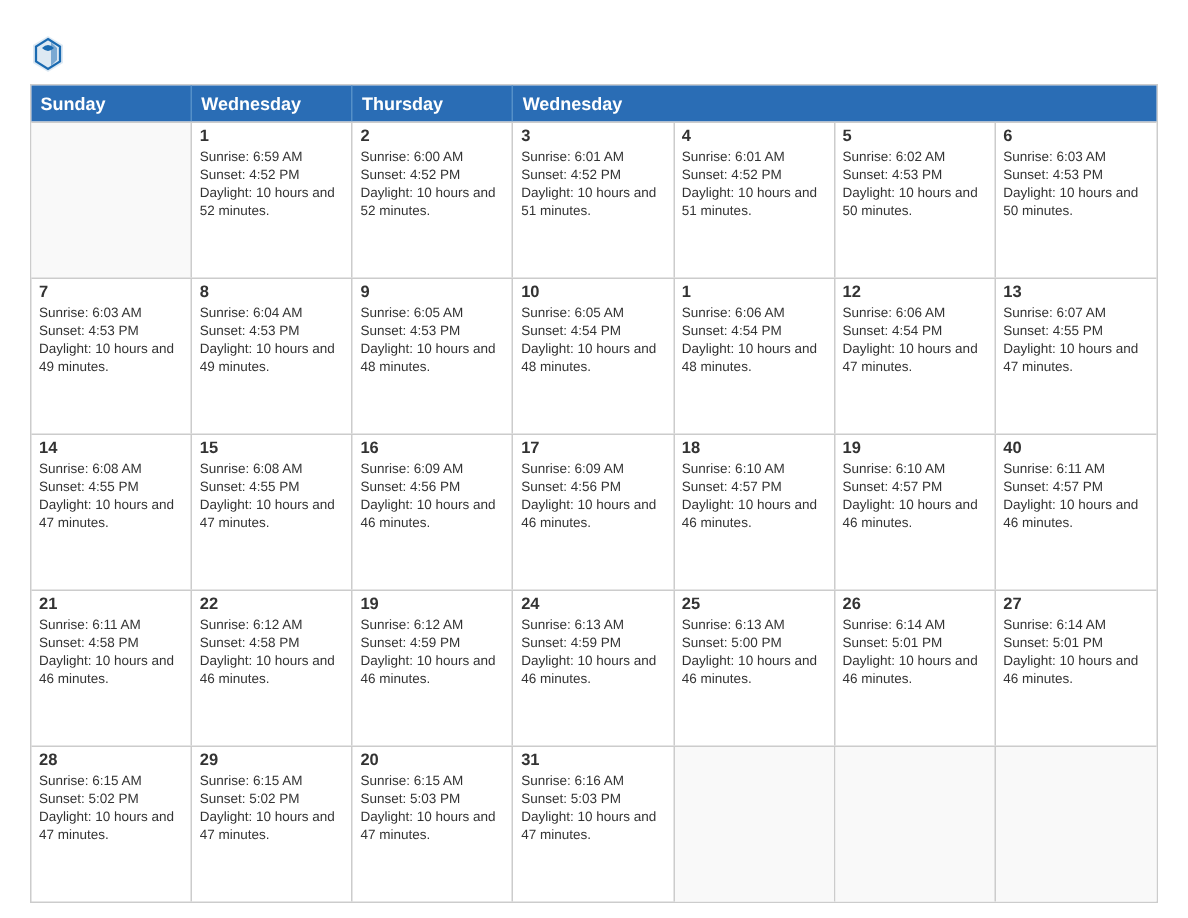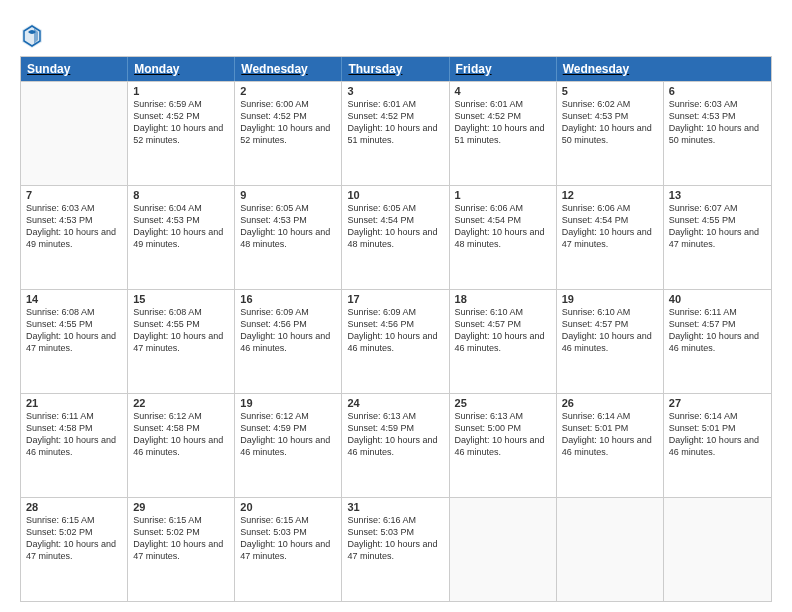--- a/index.html
+++ b/index.html
@@ -65,21 +65,20 @@
     .calendar {
       flex: 1;
       display: flex;
       flex-direction: column;
       border: 1px solid #ccc;
     }
     .cal-header-row {
       display: grid;
       grid-template-columns: repeat(7, 1fr);
       background: #2a6db5;
-      text-decoration: underline;
     }
     .cal-header-cell {
       color: #fff;
       font-size: 12px;
       font-weight: bold;
       padding: 5px 6px;
       text-align: left;
       border-right: 1px solid #5590c8;
     }
     .cal-header-cell:last-child { border-right: none; }
@@ -138,24 +137,22 @@
     </div>
     <div class="title-block">
       <div class="month-title"></div>
       <div class="location"></div>
     </div>
   </div>
 
   <div class="calendar">
     <div class="cal-header-row">
     <div class="cal-header-cell">Sunday</div>
-        <div class="cal-header-cell">Monday</div>
         <div class="cal-header-cell">Wednesday</div>
         <div class="cal-header-cell">Thursday</div>
-        <div class="cal-header-cell">Friday</div>
         <div class="cal-header-cell">Wednesday</div>
       </div>
     <div class="cal-body">
     <div class="cal-row">
           <div class="cal-cell empty-cell"></div>
           <div class="cal-cell">
             <span class="cell-day">1</span>
             <div class="cell-info">Sunrise: 6:59 AM<br>Sunset: 4:52 PM<br>Daylight: 10 hours and 52 minutes.</div>
           </div>
           <div class="cal-cell">

